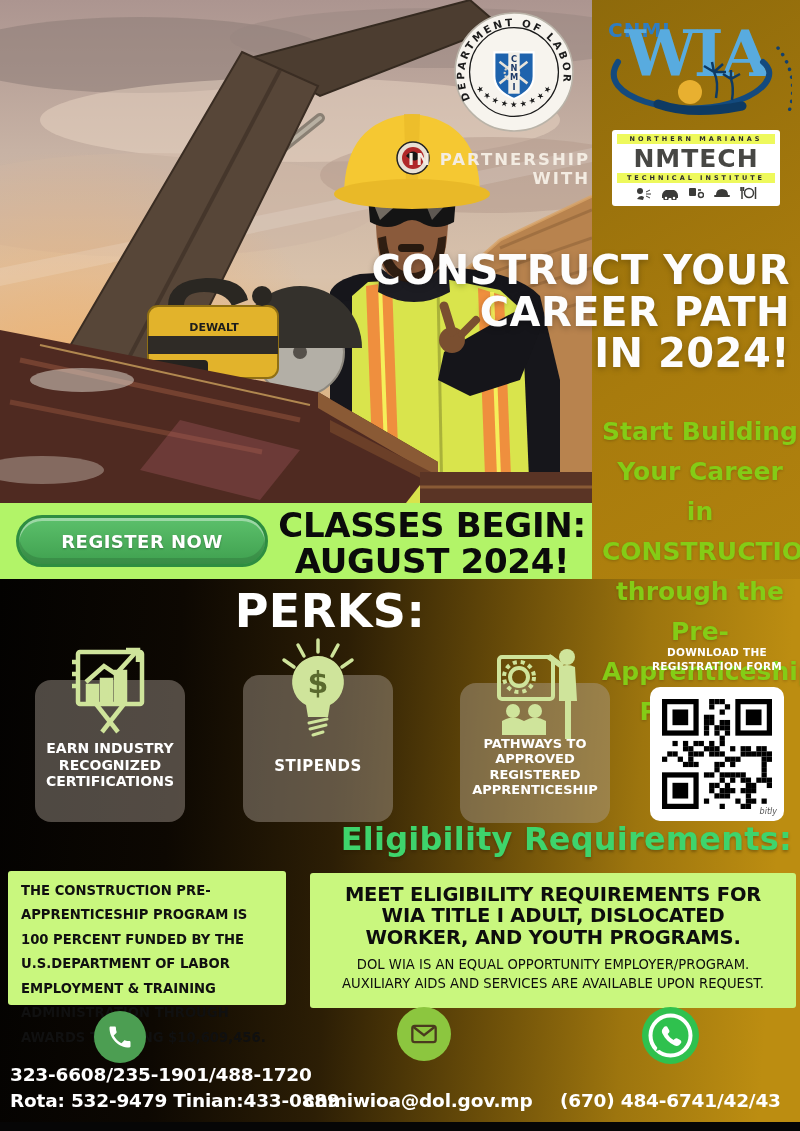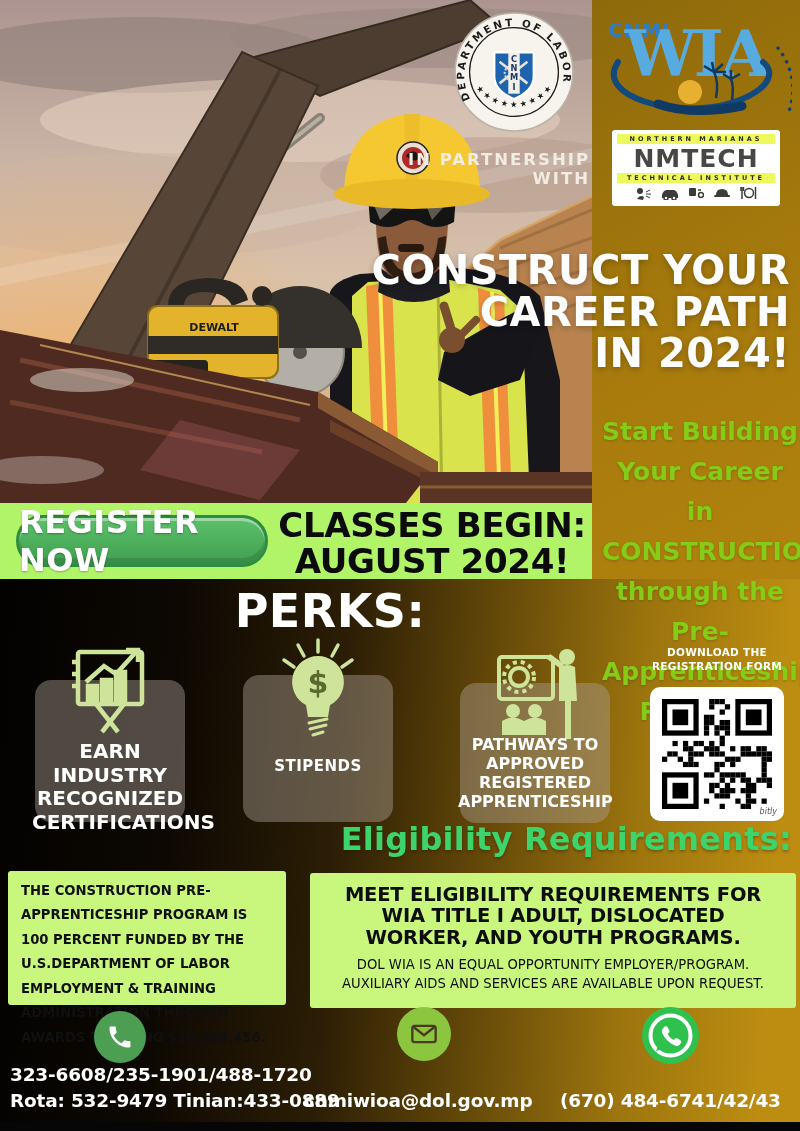--- a/index.html
+++ b/index.html
@@ -37,40 +37,40 @@
   
   .hero-title{right:10px;top:250px;width:480px;text-align:right;color:#fdfdfd;z-index:3;
     font-size:40px;font-weight:800;letter-spacing:.5px;line-height:1.04;
     text-shadow:0 2px 6px rgba(0,0,0,.25);}
   .hero-sub{left:602px;top:412px;width:196px;text-align:center;color:#84cc16;z-index:3;
     font-size:25px;font-weight:700;line-height:1.6;text-shadow:0 1px 3px rgba(0,0,0,.2);}
   
   .banner{left:0;top:503px;width:592px;height:76px;background:#b2f468;z-index:5;}
   .register-btn{position:absolute;left:16px;top:12px;width:252px;height:52px;border-radius:28px;
     background:linear-gradient(#5cc06b,#3fa04f);border:3px solid #2e8d41;box-sizing:border-box;
-    color:#fff;font-size:32px;font-weight:800;letter-spacing:.5px;
+    color:#fff;font-size:18px;font-weight:800;letter-spacing:.5px;
     display:flex;align-items:center;justify-content:center;cursor:pointer;
     text-shadow:0 1px 2px rgba(0,0,0,.3);
     box-shadow:inset 0 3px 0 rgba(255,255,255,.4), inset 0 -6px 0 rgba(0,0,0,.12);}
   .classes{position:absolute;left:278px;top:4px;width:308px;text-align:center;color:#0b0b0b;
     font-size:34px;font-weight:800;line-height:1.07;letter-spacing:-.3px;}
   
   .lower-bg{left:0;top:579px;width:800px;height:552px;z-index:1;
     background:linear-gradient(94deg,#030201 0%,#0d0802 22%,#2c1e05 42%,#6b4e09 62%,#9d750e 78%,#bc8d11 95%);}
   .perks-heading{left:180px;top:584px;width:300px;text-align:center;color:#fff;z-index:3;
     font-size:46px;font-weight:800;letter-spacing:.5px;}
   .perk-card{width:150px;background:rgba(168,158,146,.45);border-radius:16px;z-index:3;}
   .card1{left:35px;top:680px;height:142px;}
   .card2{left:243px;top:675px;height:147px;}
   .card3{left:460px;top:683px;height:140px;}
   .perk-icon{z-index:4;}
   .perk-label{z-index:5;text-align:center;color:#fff;font-weight:800;line-height:1.18;}
-  .label1{left:32px;top:740px;width:156px;font-size:20px;}
+  .label1{left:32px;top:740px;width:156px;font-size:14px;}
   .label2{left:243px;top:758px;width:150px;font-size:15px;letter-spacing:.5px;}
-  .label3{left:458px;top:736px;width:154px;font-size:16px;}
+  .label3{left:458px;top:736px;width:154px;font-size:13px;}
   .dl-label{left:642px;top:646px;width:150px;text-align:center;color:#fff;z-index:3;
     font-size:10.5px;font-weight:800;line-height:1.3;letter-spacing:.3px;}
   .qr-box{left:650px;top:687px;width:134px;height:134px;background:#fff;border-radius:10px;z-index:3;}
   .qr-box svg{position:absolute;left:12px;top:12px;}
   .qr-brand{position:absolute;right:7px;bottom:5px;font-size:8px;font-style:italic;color:#555;}
   
   .elig-heading{left:300px;top:820px;width:492px;text-align:right;z-index:3;
     font-size:32px;font-weight:800;color:#3ed46c;letter-spacing:.2px;
     text-shadow:0 2px 3px rgba(40,25,0,.35);}
   .funding-box{left:8px;top:871px;width:278px;height:134px;background:#c9f77e;border-radius:3px;z-index:3;

